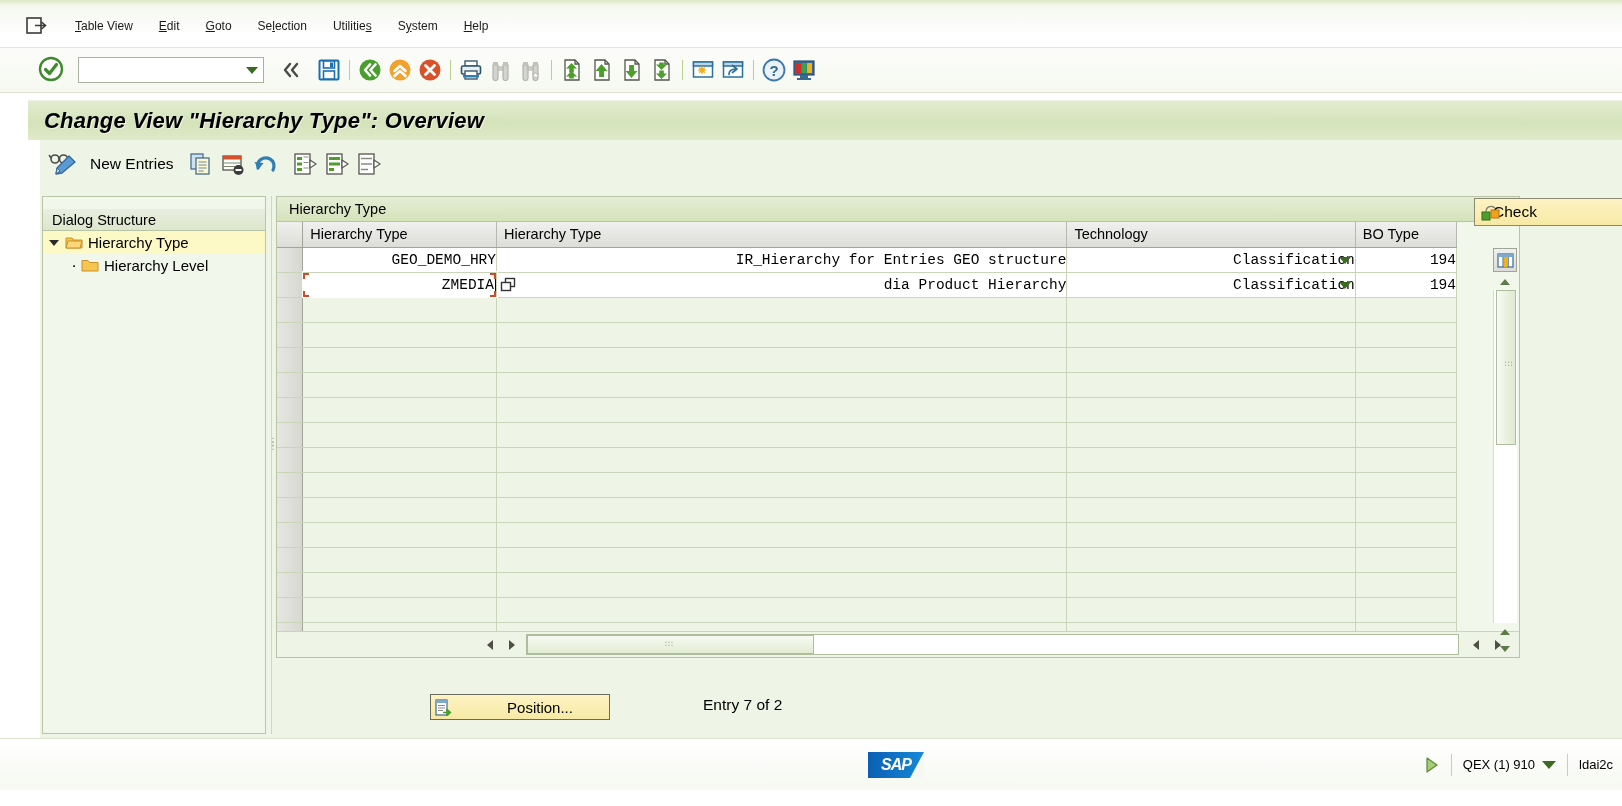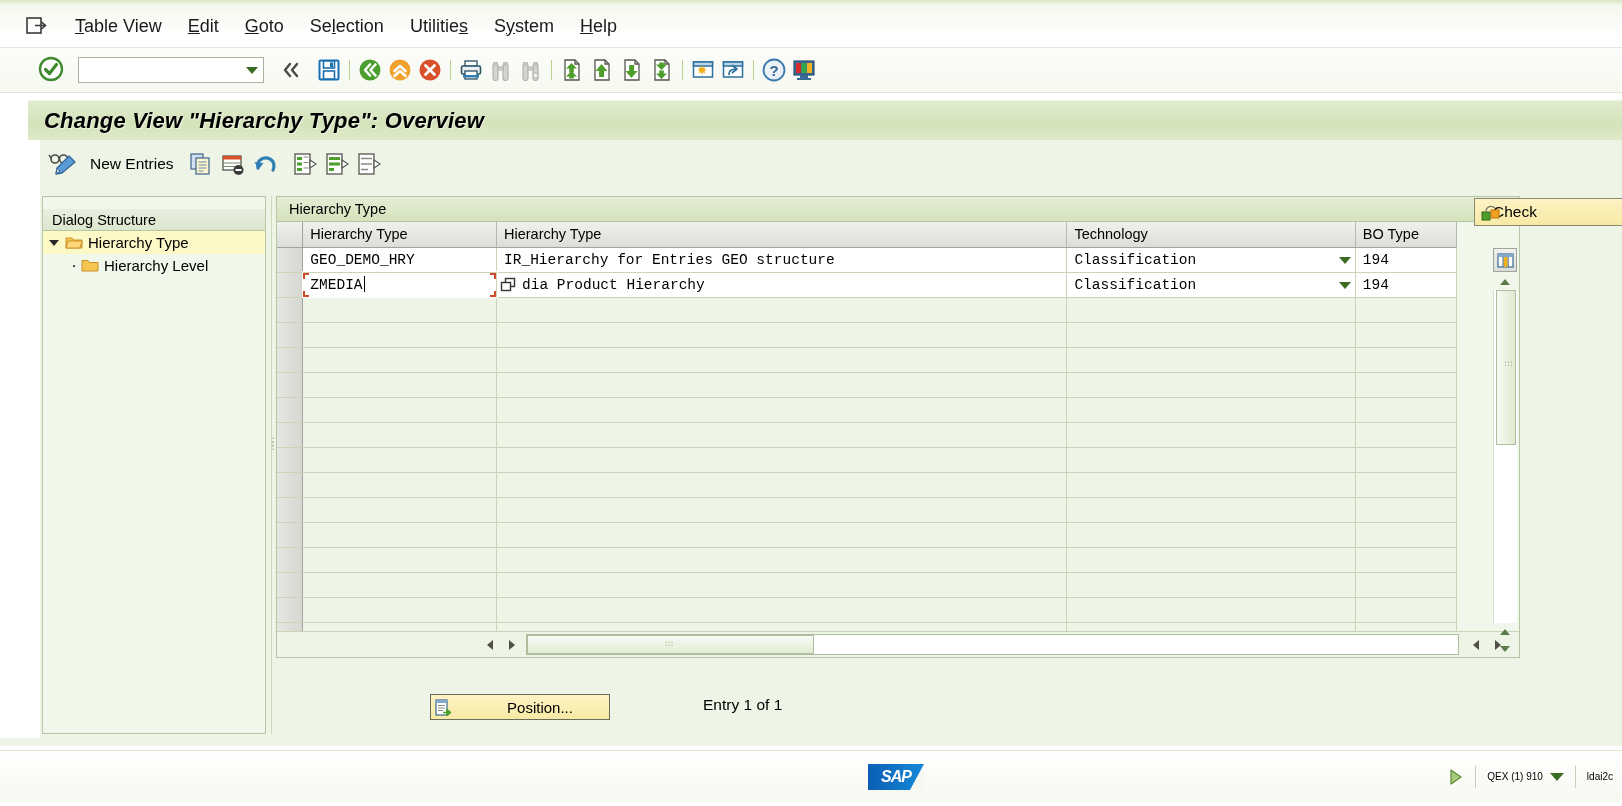--- a/index.html
+++ b/index.html
@@ -23,21 +23,21 @@
     position: absolute; top: 5px; left: 0; width: 1622px; height: 43px;
     background: linear-gradient(to bottom, #f4f7ee 0%, #ffffff 70%, #ffffff 100%);
     display: flex; align-items: center;
     border-bottom: 1px solid #e3e8da;
   }
   .menu-sysicon {
     margin-left: 26px; margin-right: 14px;
     width: 22px; height: 20px; position: relative;
   }
   .menu-item {
-    padding: 4px 13px; font-size: 18px; color: #1a1a1a; cursor: default;
+    padding: 4px 13px; font-size: 12px; color: #1a1a1a; cursor: default;
     white-space: nowrap;
   }
   .menu-item u { text-decoration: underline; }
 
   
   .toolbar {
     position: absolute; top: 48px; left: 0; width: 1622px; height: 45px;
     background: linear-gradient(to bottom, #fcfdfa 0%, #f6f8f1 100%);
     display: flex; align-items: center;
     border-bottom: 1px solid #dfe5d4;
@@ -151,21 +151,21 @@
     white-space: nowrap; position: relative;
   }
   table.grid td.selcol {
     background: linear-gradient(to right,#e6e6e2,#d7d7d2);
     border-right: 1px solid #9fa698; padding: 0;
   }
   table.grid th.selcol {
     background: linear-gradient(to bottom,#f0f0ee,#dcdcd8);
     border-right: 1px solid #9fa698;
   }
-  tr.datarow td { background: #ffffff; }
+  tr.datarow td { background: #ffffff; text-align: right; }
   tr.emptyrow td { background: #eef4e6; }
   td.cell-filled { background: #eef4e6; }
   td.focused {
     background: #e8f0dd;
     outline: 1px solid #fff;
     margin-left: 48px;
   }
   .corner { position: absolute; width: 6px; height: 6px; }
   .corner.tl { top:0; left:0; border-top:2px solid #d04a2a; border-left:2px solid #d04a2a;}
   .corner.tr { top:0; right:0; border-top:2px solid #d04a2a; border-right:2px solid #d04a2a;}
@@ -252,21 +252,21 @@
     cursor: default; z-index: 30;
   }
   .checkbtn .lbl { font-size: 15.5px; margin-left: 18px; }
 
   
   .statusgap {
     position: absolute; top: 738px; left: 0; width: 1622px; height: 8px;
     background: #eef4e6;
   }
   .statusbar {
-    position: absolute; bottom: 4px; left: 0; width: 1622px; height: 52px;
+    position: absolute; bottom: 16px; left: 0; width: 1622px; height: 52px;
     background: linear-gradient(to bottom,#ffffff,#f6f8f1);
     border-top: 1px solid #dde4d2;
     display: flex; align-items: center;
   }
   .saplogo {
     width: 56px; height: 26px; margin-left: 868px; position: relative;
     background: linear-gradient(to right,#0a5fb4,#1789d8);
     display: flex; align-items: center; justify-content: center;
   }
   .saplogo span {
@@ -275,21 +275,21 @@
   }
   .saplogo::after {
     content: ""; position: absolute; right: 0; top: 0;
     border-top: 26px solid transparent; border-right: 14px solid #f6f8f1;
   }
   .status-right {
     position: absolute; right: 0; display: flex; align-items: center;
     height: 52px;
   }
   .st-sep { width: 1px; height: 22px; background: #c6cfba; margin: 0 11px; }
-  .st-text { font-size: 10px; }
+  .st-text { font-size: 13px; }
   .st-arrow {
     width: 0; height: 0; margin-left: 7px;
     border-left: 7px solid transparent; border-right: 7px solid transparent;
     border-top: 8px solid #3b6b22;
   }
   .row-resize-grip {
     position: absolute; left: 228px; top: 300px; font-size: 10px;
     color: #9aa88a; line-height: 4px; z-index: 4;
   }
   .splitline {
@@ -810,21 +810,21 @@
       <svg width="18" height="17" viewBox="0 0 18 17">
         <rect x="1" y="1" width="11" height="15" fill="#ffffff" stroke="#3a6a93" stroke-width="1.2"></rect>
         <rect x="1" y="1" width="11" height="3" fill="#7fa9cc"></rect>
         <path d="M3 6.5 h7 M3 9 h7 M3 11.5 h5" stroke="#8a8a82" stroke-width="1"></path>
         <path d="M8 13.5 h6 M12 10.5 L15.5 13.5 L12 16.5 z" fill="#4d9e2b" stroke="#4d9e2b" stroke-width="1.6" stroke-linejoin="round"></path>
       </svg>
     </span>
     <span class="lbl">Position...</span>
   </div>
 
-  <div class="entrytext">Entry 1 of 1</div>
+  <div class="entrytext">Entry 7 of 2</div>
 </div>
 
 <div class="checkbtn">
   <span style="position:absolute;left:6px;top:4px">
     <svg width="20" height="19" viewBox="0 0 20 19">
       <rect x="1" y="9" width="8" height="8" fill="#4d9e2b" stroke="#2f6b1a" stroke-width="1"></rect>
       <rect x="10" y="7" width="8" height="8" fill="#f2a11f" stroke="#b87510" stroke-width="1"></rect>
       <path d="M5 9 C5 3 11 2 14 5" fill="none" stroke="#7a7a6a" stroke-width="1.3"></path>
     </svg>
   </span>

